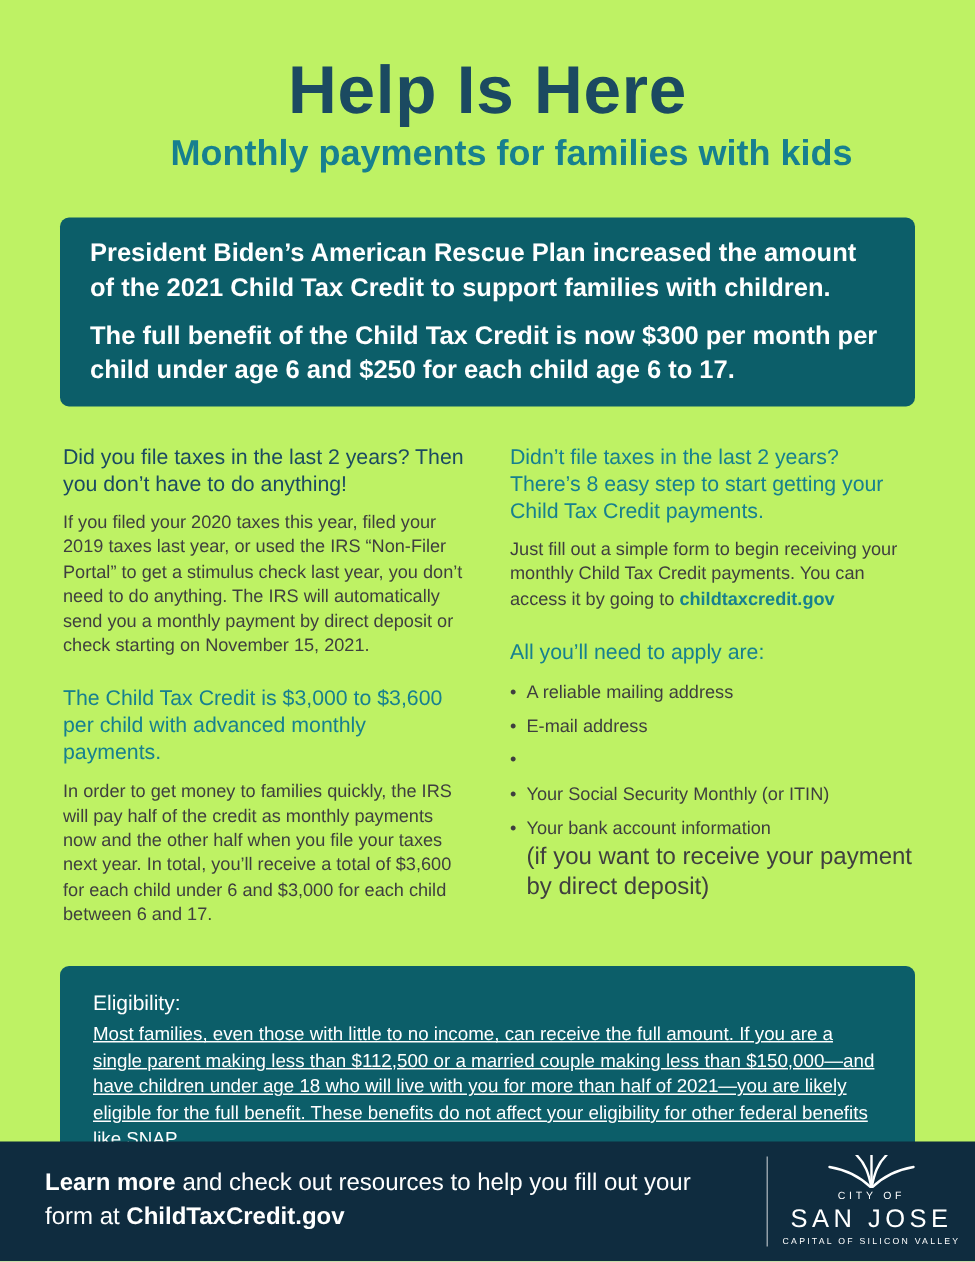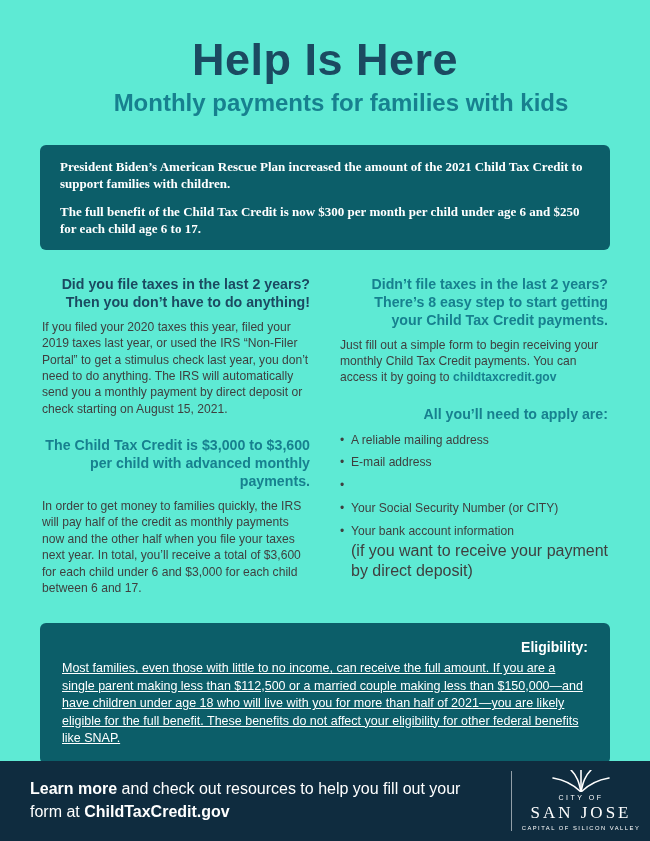--- a/index.html
+++ b/index.html
@@ -5,21 +5,21 @@
   * { margin: 0; padding: 0; box-sizing: border-box; }
   html, body { background: #ffffff; }
   body {
     width: 650px; height: 841px;
     font-family: "Liberation Sans", sans-serif;
     color: #3f3f3f;
   }
   .page {
     position: relative;
     width: 650px; height: 841px;
-    background: #5eead4;
+    background: #bef264;
     overflow: hidden;
   }
   
   .title {
     padding-top: 36px;
     text-align: center;
     color: #1b4a61;
     font-size: 45px;
     font-weight: bold;
     letter-spacing: 0.5px;
@@ -35,40 +35,38 @@
   }
   
   .intro-box {
     margin: 28px 40px 0 40px;
     background: #0c5e69;
     border-radius: 6px;
     padding: 13px 20px;
     color: #ffffff;
   }
   .intro-box p {
-    font-size: 13px;
+    font-size: 17px;
     font-weight: bold;
     line-height: 1.32;
-    font-family: Liberation Serif, serif;
   }
   .intro-box p + p { margin-top: 10px; }
   
   .columns {
     display: flex;
     gap: 30px;
     margin: 26px 42px 0 42px;
   }
   .col { flex: 1 1 0; min-width: 0; }
   .section + .section { margin-top: 20px; }
   h3 {
     font-size: 14.2px;
     line-height: 1.26;
     margin-bottom: 7px;
-    font-weight: bold;
-    text-align: right;
+    font-weight: normal;
   }
   .navy { color: #1b4a61; }
   .teal { color: #17808f; }
   .body-text {
     font-size: 12.1px;
     line-height: 1.36;
     color: #3f3f3f;
   }
   .teal-link {
     color: #17808f;
@@ -142,21 +140,21 @@
     text-align: center;
     line-height: 1.2;
   }
   .logo .mark { display: block; margin: 0 auto 2px auto; }
   .logo .city-of {
     font-size: 7px;
     letter-spacing: 2.5px;
     display: block;
   }
   .logo .name {
-    font-family: Liberation Serif, serif;
+    font-family: Liberation Sans, sans-serif;
     font-size: 17px;
     letter-spacing: 3px;
     display: block;
     margin: 1px 0 2px 0;
   }
   .logo .tagline {
     font-size: 5.8px;
     letter-spacing: 1.5px;
     display: block;
   }
@@ -172,21 +170,21 @@
   <div class="intro-box">
     <p>President Biden’s American Rescue Plan increased the amount of the 2021 Child Tax Credit to support families with children.</p>
     <p>The full benefit of the Child Tax Credit is now $300 per month per child under age 6 and $250 for each child age 6 to 17.</p>
   </div>
 
   <div class="columns">
 
     <div class="col">
       <div class="section">
         <h3 class="navy">Did you file taxes in the last 2 years? Then you don’t have to do anything!</h3>
-        <p class="body-text">If you filed your 2020 taxes this year, filed your 2019 taxes last year, or used the IRS “Non-Filer Portal” to get a stimulus check last year, you don’t need to do anything. The IRS will automatically send you a monthly payment by direct deposit or check starting on August 15, 2021.</p>
+        <p class="body-text">If you filed your 2020 taxes this year, filed your 2019 taxes last year, or used the IRS “Non-Filer Portal” to get a stimulus check last year, you don’t need to do anything. The IRS will automatically send you a monthly payment by direct deposit or check starting on November 15, 2021.</p>
       </div>
       <div class="section">
         <h3 class="teal">The Child Tax Credit is $3,000 to $3,600 per child with advanced monthly payments.</h3>
         <p class="body-text">In order to get money to families quickly, the IRS will pay half of the credit as monthly payments now and the other half when you file your taxes next year. In total, you’ll receive a total of $3,600 for each child under 6 and $3,000 for each child between 6 and 17.</p>
       </div>
     </div>
 
     <div class="col">
       <div class="section">
         <h3 class="teal">Didn’t file taxes in the last 2 years? There’s 8 easy step to start getting your Child Tax Credit payments.</h3>
@@ -202,21 +200,21 @@
           </li>
           <li>
             <span class="dot">•</span>
             <span>E-mail address</span>
           </li>
           <li>
             <span class="dot">•</span>
           </li>
           <li>
             <span class="dot">•</span>
-            <span>Your Social Security Number (or CITY)</span>
+            <span>Your Social Security Monthly (or ITIN)</span>
           </li>
           <li>
             <span class="dot">•</span>
             <span>
               <span>Your bank account information</span>
               <span class="bullet-note">(if you want to receive your payment by direct deposit)</span>
             </span>
           </li>
         </ul>
       </div>

